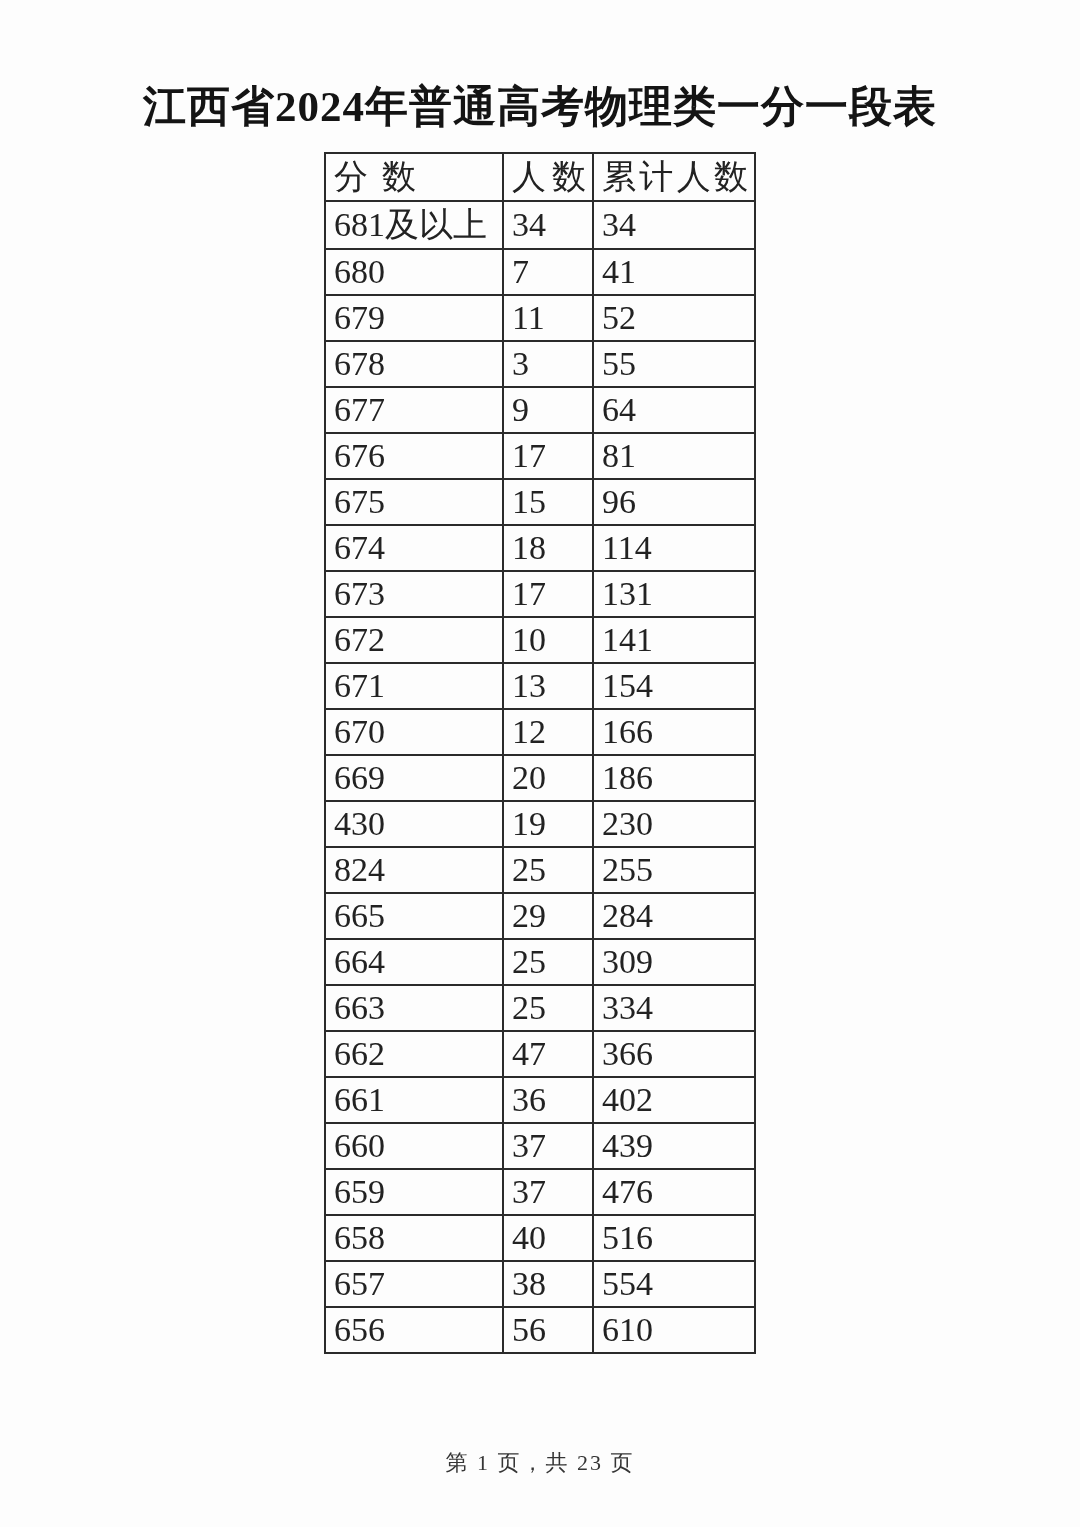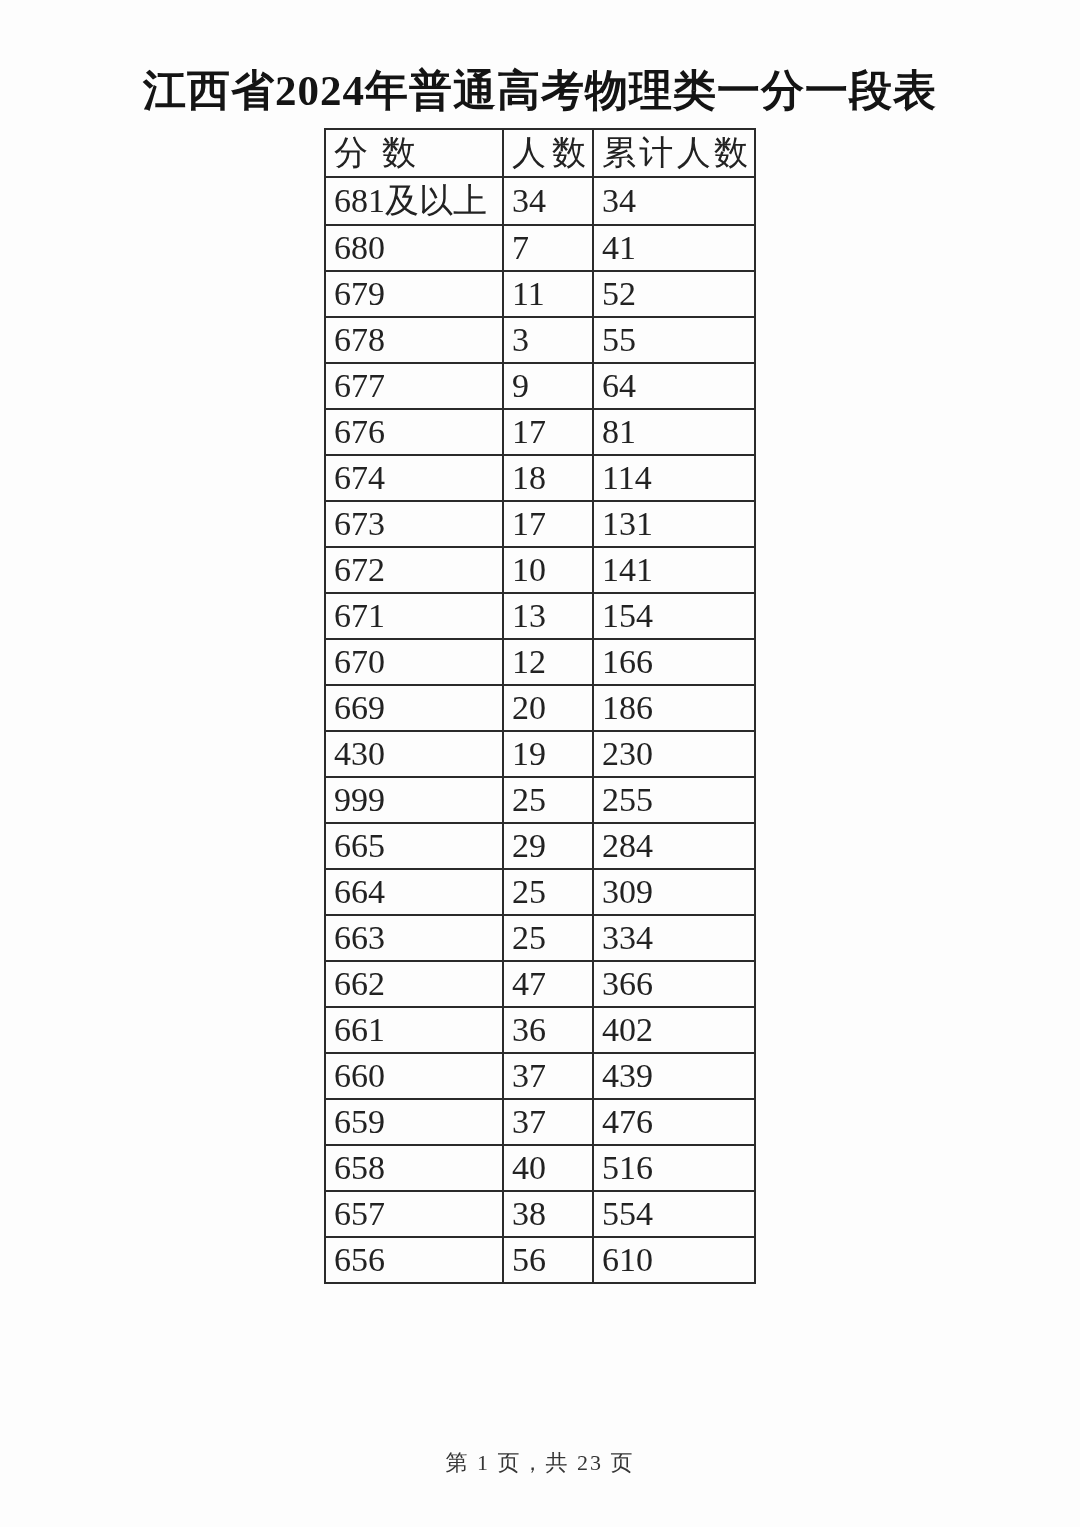--- a/index.html
+++ b/index.html
@@ -11,21 +11,21 @@
     position: relative;
     width: 1080px;
     height: 1527px;
     margin: 0 auto;
     background: #fdfdfd;
     overflow: hidden;
     font-family: "Liberation Serif", "DejaVu Serif", serif;
     color: #1f1f1f;
   }
   .doc-title {
-    margin: 0;
+    margin: 16px;
     padding-top: 62px;
     text-align: center;
     font-size: 43px;
     font-weight: bold;
     color: #141414;
     letter-spacing: 1px;
     font-family: "Liberation Serif", "DejaVu Serif", serif;
   }
   table.score-table {
     border-collapse: collapse;
@@ -112,20 +112,25 @@
         <td>677</td>
         <td>9</td>
         <td>64</td>
       </tr>
         <tr>
         <td>676</td>
         <td>17</td>
         <td>81</td>
       </tr>
         <tr>
+        <td>675</td>
+        <td>15</td>
+        <td>96</td>
+      </tr>
+        <tr>
         <td>674</td>
         <td>18</td>
         <td>114</td>
       </tr>
         <tr>
         <td>673</td>
         <td>17</td>
         <td>131</td>
       </tr>
         <tr>
@@ -147,21 +152,21 @@
         <td>669</td>
         <td>20</td>
         <td>186</td>
       </tr>
         <tr>
         <td>430</td>
         <td>19</td>
         <td>230</td>
       </tr>
         <tr>
-        <td>999</td>
+        <td>824</td>
         <td>25</td>
         <td>255</td>
       </tr>
         <tr>
         <td>665</td>
         <td>29</td>
         <td>284</td>
       </tr>
         <tr>
         <td>664</td>

